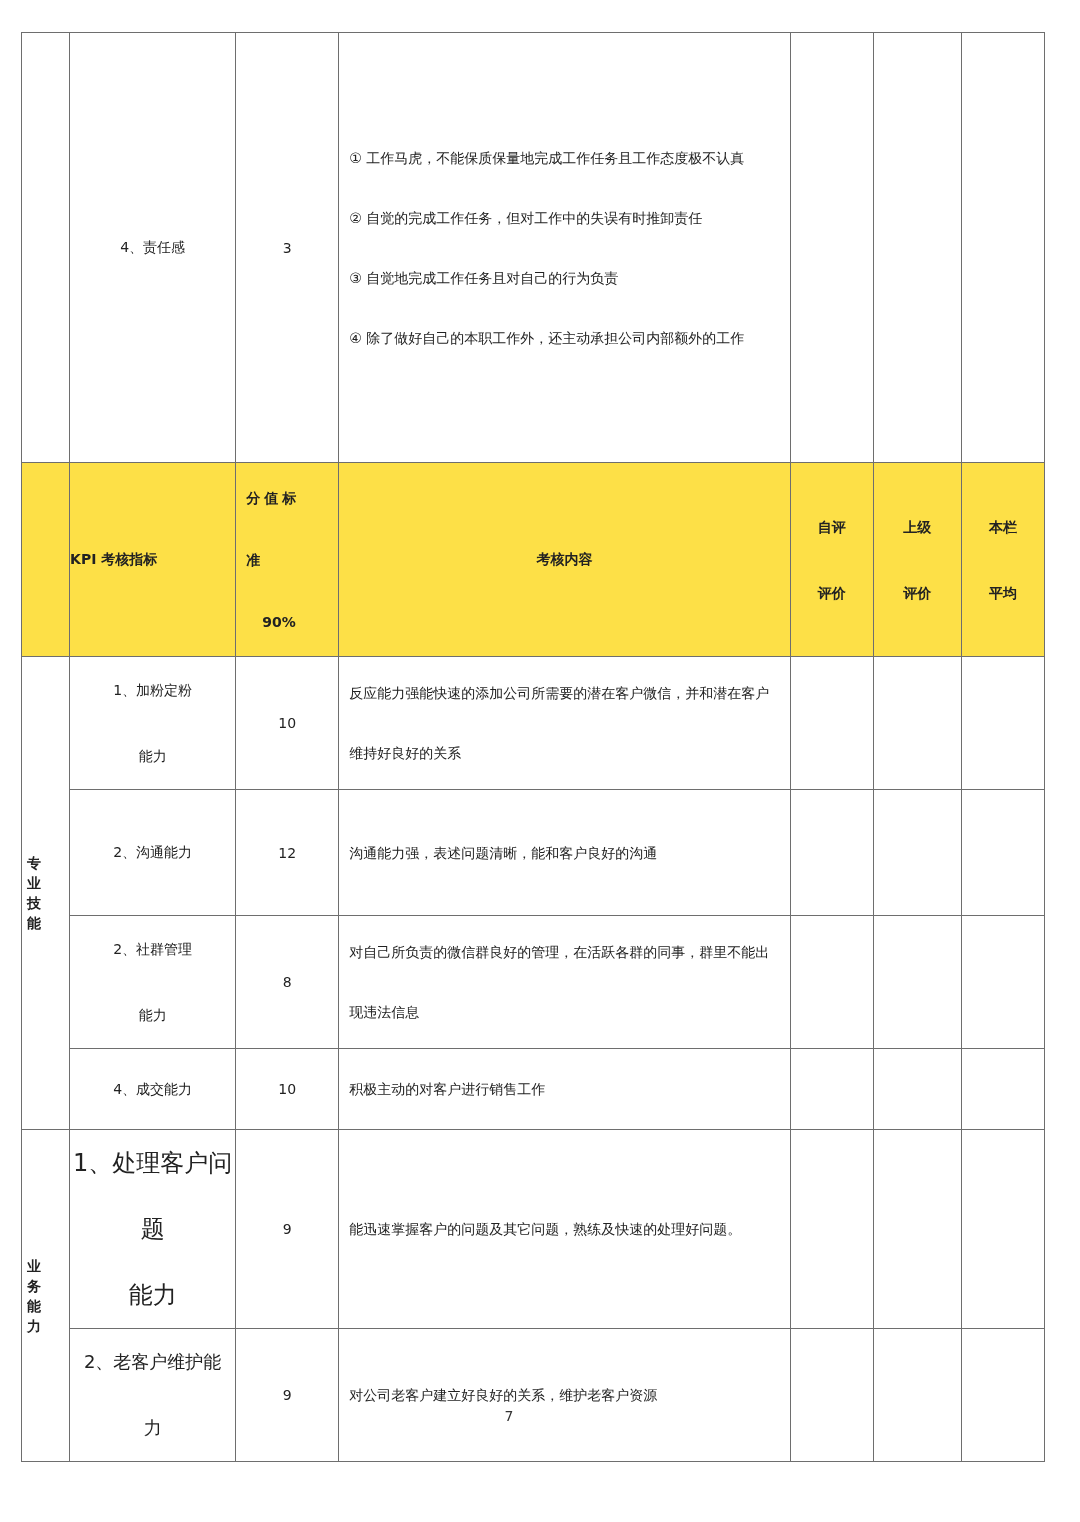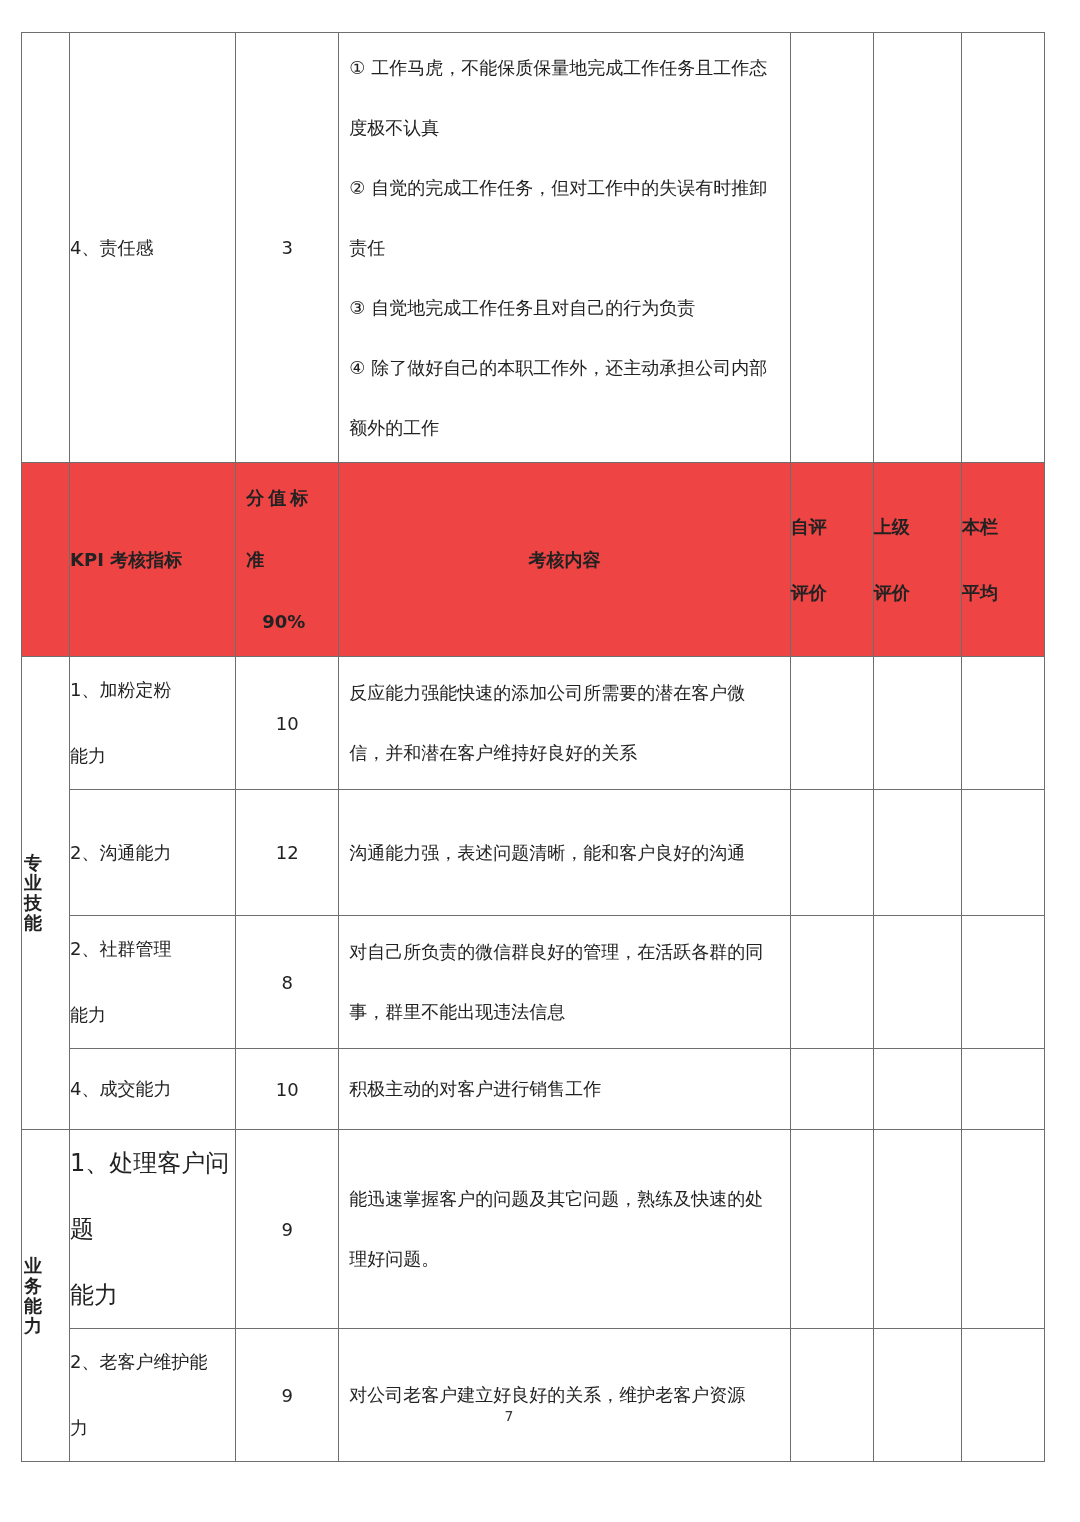--- a/index.html
+++ b/index.html
@@ -9,49 +9,49 @@
     color: #222222;
   }
   table.kpi {
     position: absolute; left: 21px; top: 32px;
     border-collapse: collapse; table-layout: fixed;
     width: 1024px;
   }
   table.kpi td {
     border: 1.5px solid #6e6e6e;
     padding: 0; vertical-align: middle;
-    font-size: 18px;
+    font-size: 14px;
   }
   .c-cat { width: 48px; }
   .c-ind { width: 166px; }
   .c-score { width: 103px; }
   .c-content { width: 451px; }
   .c-self { width: 83px; }
   .c-sup { width: 88px; }
   .c-avg { width: 83px; }
 
-  .ind { line-height: 66px; }
+  .ind { text-align: center; line-height: 66px; }
   .ind.single { line-height: 1.2; }
   .score { text-align: center; }
   .content { padding: 0 10px 0 10px !important; line-height: 60px; }
   .content.resp { line-height: 60px; }
   .content .item { display: block; }
   .cat {
-    text-align: left; font-weight: bold; font-size: 20px;
-    line-height: 20px; padding-left: 2px !important; font-family: Liberation Serif, serif;
+    text-align: center; font-weight: bold; font-size: 20px;
+    line-height: 20px; padding-left: 2px !important;
   }
   .cat span { display: block; width: 20px; }
 
-  tr.hdr td { background: #ef4444; font-weight: bold; }
+  tr.hdr td { background: #fde047; font-weight: bold; }
   .hdr-ind { text-align: left; font-size: 21px; }
   .hdr-score { font-size: 21px; line-height: 62px; padding-left: 10px !important; }
   .hdr-score .l3 { padding-left: 16px; display:block; }
   .hdr-score span { display: block; }
   .hdr-content { text-align: center; font-size: 21px; }
-  .hdr-small { text-align: left; font-size: 21px; line-height: 66px; }
+  .hdr-small { text-align: center; font-size: 21px; line-height: 66px; }
 
   .page-num {
     position: absolute; top: 1408px; left: 0; width: 1018px;
     text-align: center; font-size: 14px; color: #333;
   }
 </style>
 </head>
 <body>
 
 <table class="kpi">

